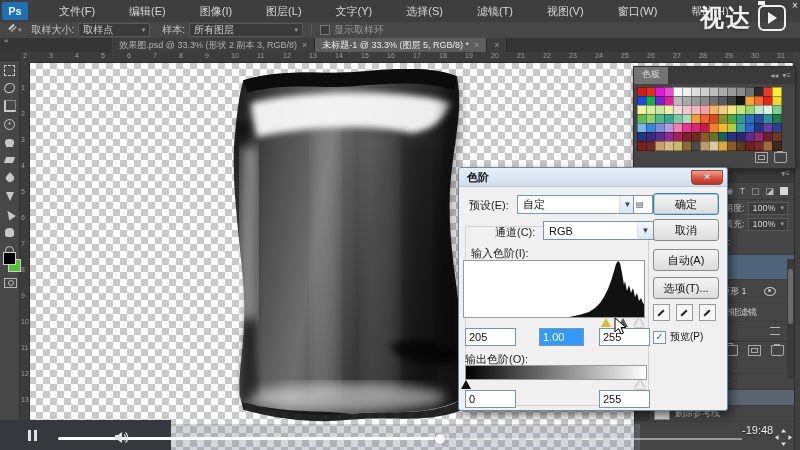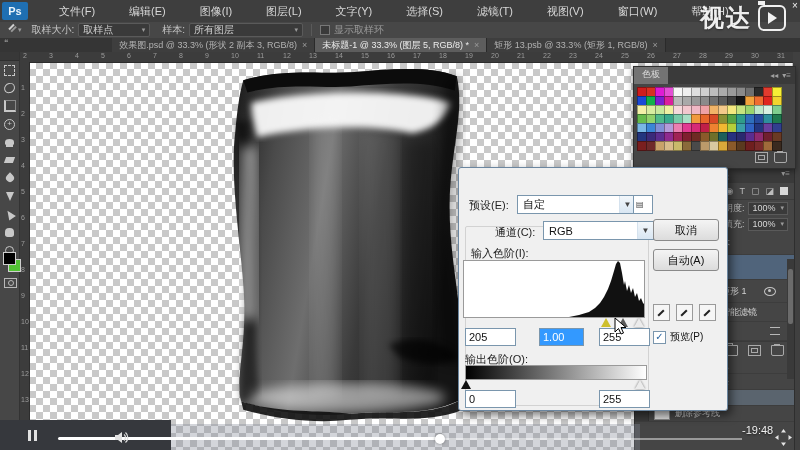--- a/index.html
+++ b/index.html
@@ -181,21 +181,20 @@
     <span style="width:100px"></span>
     <span class="tab">
       <span>效果图.psd @ 33.3% (形状 2 副本 3, RGB/8)</span>
       <span class="x">×</span>
     </span>
     <span class="tab active">
       <span>未标题-1 @ 33.3% (图层 5, RGB/8) *</span>
       <span class="x">×</span>
     </span>
     <span class="tab">
-      <span>矩形 13.psb @ 33.3% (矩形 1, RGB/8)</span>
       <span class="x">×</span>
     </span>
   </div>
 
   <div class="abs checker"></div>
 
   <svg class="abs" style="left:210px;top:60px;width:276px;height:368px;z-index:2" viewBox="0 0 270 362">
     <defs>
       <linearGradient id="gBody" x1="0" y1="0" x2="1" y2="0.25">
         <stop offset="0" stop-color="#161616"></stop>
@@ -512,20 +511,24 @@
       <span class="hic"></span>
       <span>删除参考线</span>
     </div>
     <div class="dock-scroll">
         <div class="dock-thumb"></div>
       </div>
   </div>
   <div class="abs edge-strip"></div>
 
   <div class="abs dialog">
+    <div class="dlg-title">
+      <span class="t">色阶</span>
+      <span class="dlg-close">✕</span>
+    </div>
     <span class="dlg-label" style="left:10px;top:30px">预设(E):</span>
     <div class="dd" style="left:58px;top:27px;width:112px">
       <span>自定</span>
       <span class="arr">▼</span>
     </div>
     <div class="dd" style="left:174px;top:27px;width:16px;padding-left:2px">
       <span style="font-size:8px;color:#333">▤</span>
     </div>
     <div class="grp"></div>
     <span class="dlg-label" style="left:36px;top:57px">通道(C):</span>
@@ -544,22 +547,24 @@
     <span class="tri" style="left:175px;top:150px;border-bottom:9px solid #ececec;filter:drop-shadow(0 0 1px #777)"></span>
     <span class="numbox" style="left:6px;top:160px;width:46px">205</span>
     <span class="numbox selected" style="left:80px;top:160px;width:40px">1.00</span>
     <span class="numbox" style="left:140px;top:160px;width:46px">255</span>
     <span class="dlg-label" style="left:6px;top:184px">输出色阶(O):</span>
     <div class="gradbar"></div>
     <span class="tri" style="left:2px;top:212px;border-bottom:9px solid #111"></span>
     <span class="tri" style="left:176px;top:212px;border-bottom:9px solid #ececec;filter:drop-shadow(0 0 1px #777)"></span>
     <span class="numbox" style="left:6px;top:222px;width:46px">0</span>
     <span class="numbox" style="left:140px;top:222px;width:46px">255</span>
+    <span class="btn default" style="top:25px">确定</span>
     <span class="btn" style="top:81px">自动(A)</span>
     <span class="btn" style="top:51px">取消</span>
+    <span class="btn" style="top:109px">选项(T)...</span>
     <div class="abs" style="left:194px;top:136px;display:flex;gap:6px">
       <span class="dropper"></span>
       <span class="dropper"></span>
       <span class="dropper"></span>
     </div>
     <div class="abs" style="left:194px;top:162px;display:flex;align-items:center;gap:4px">
       <span class="dlg-chk">✓</span>
       <span style="font-size:10px">预览(P)</span>
     </div>
   </div>

